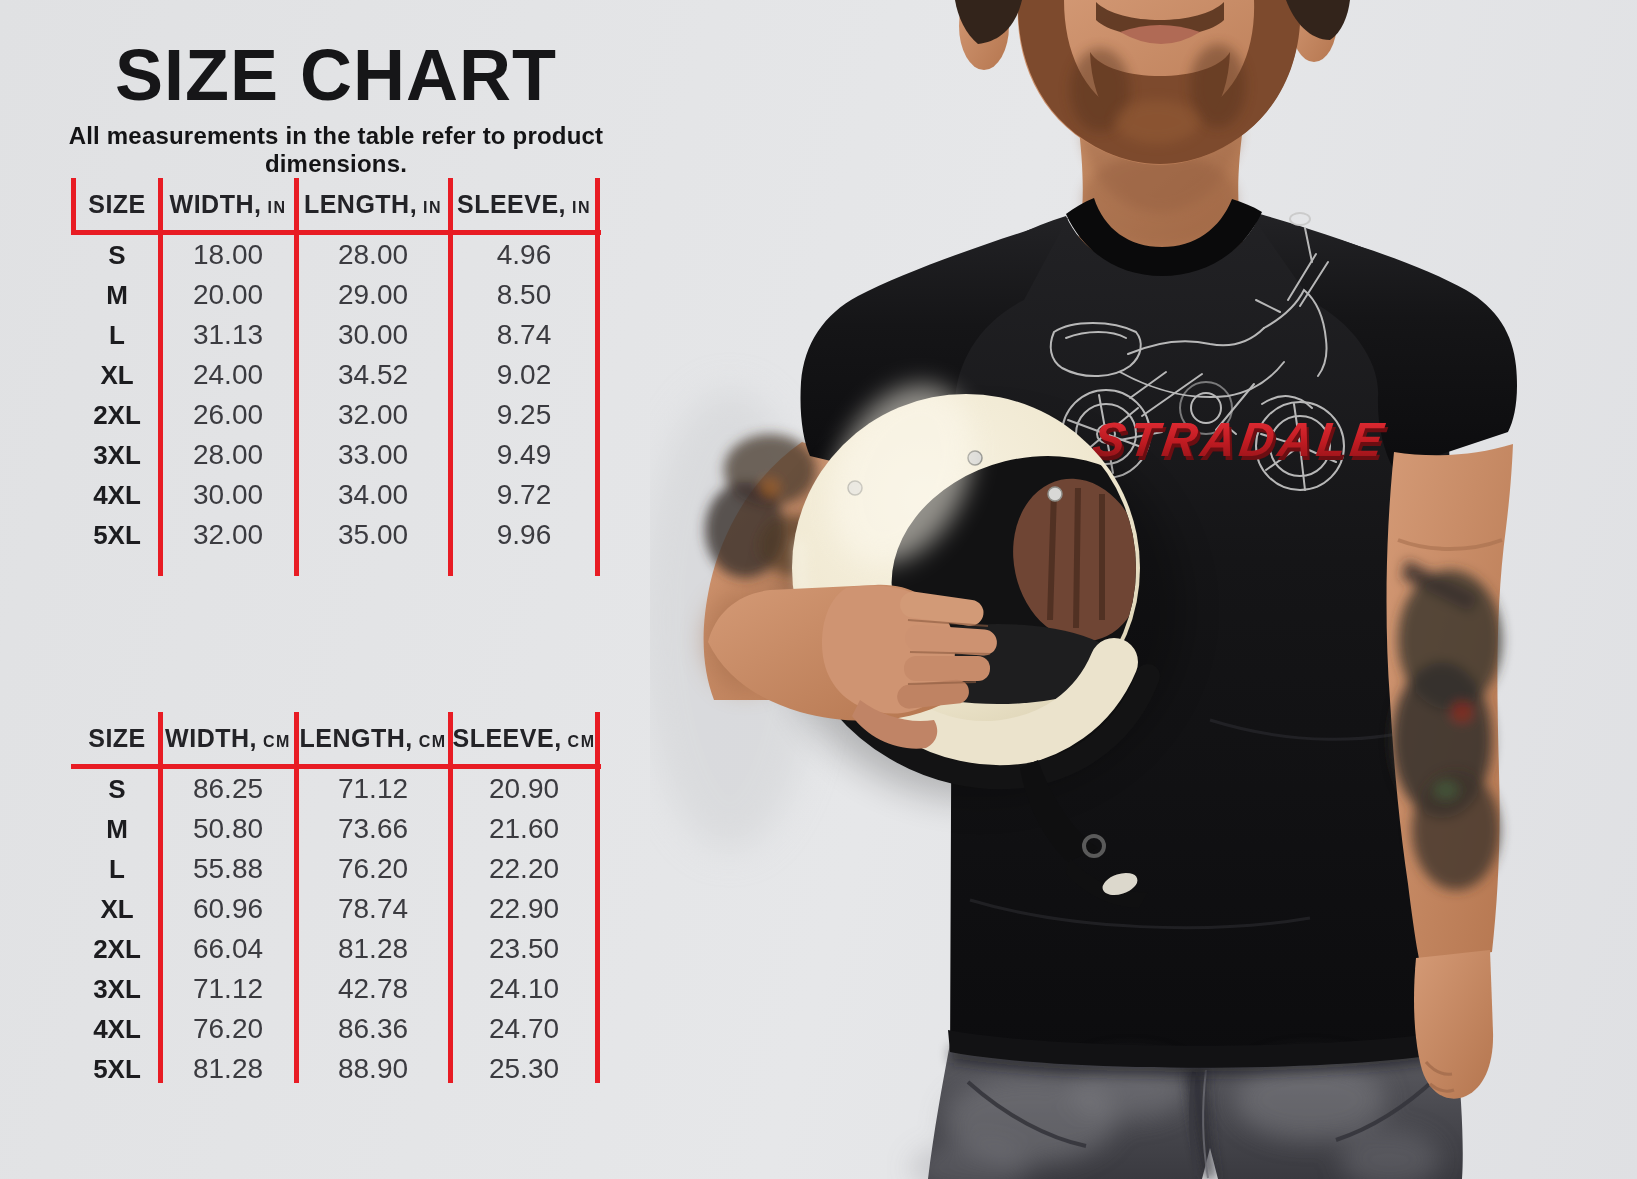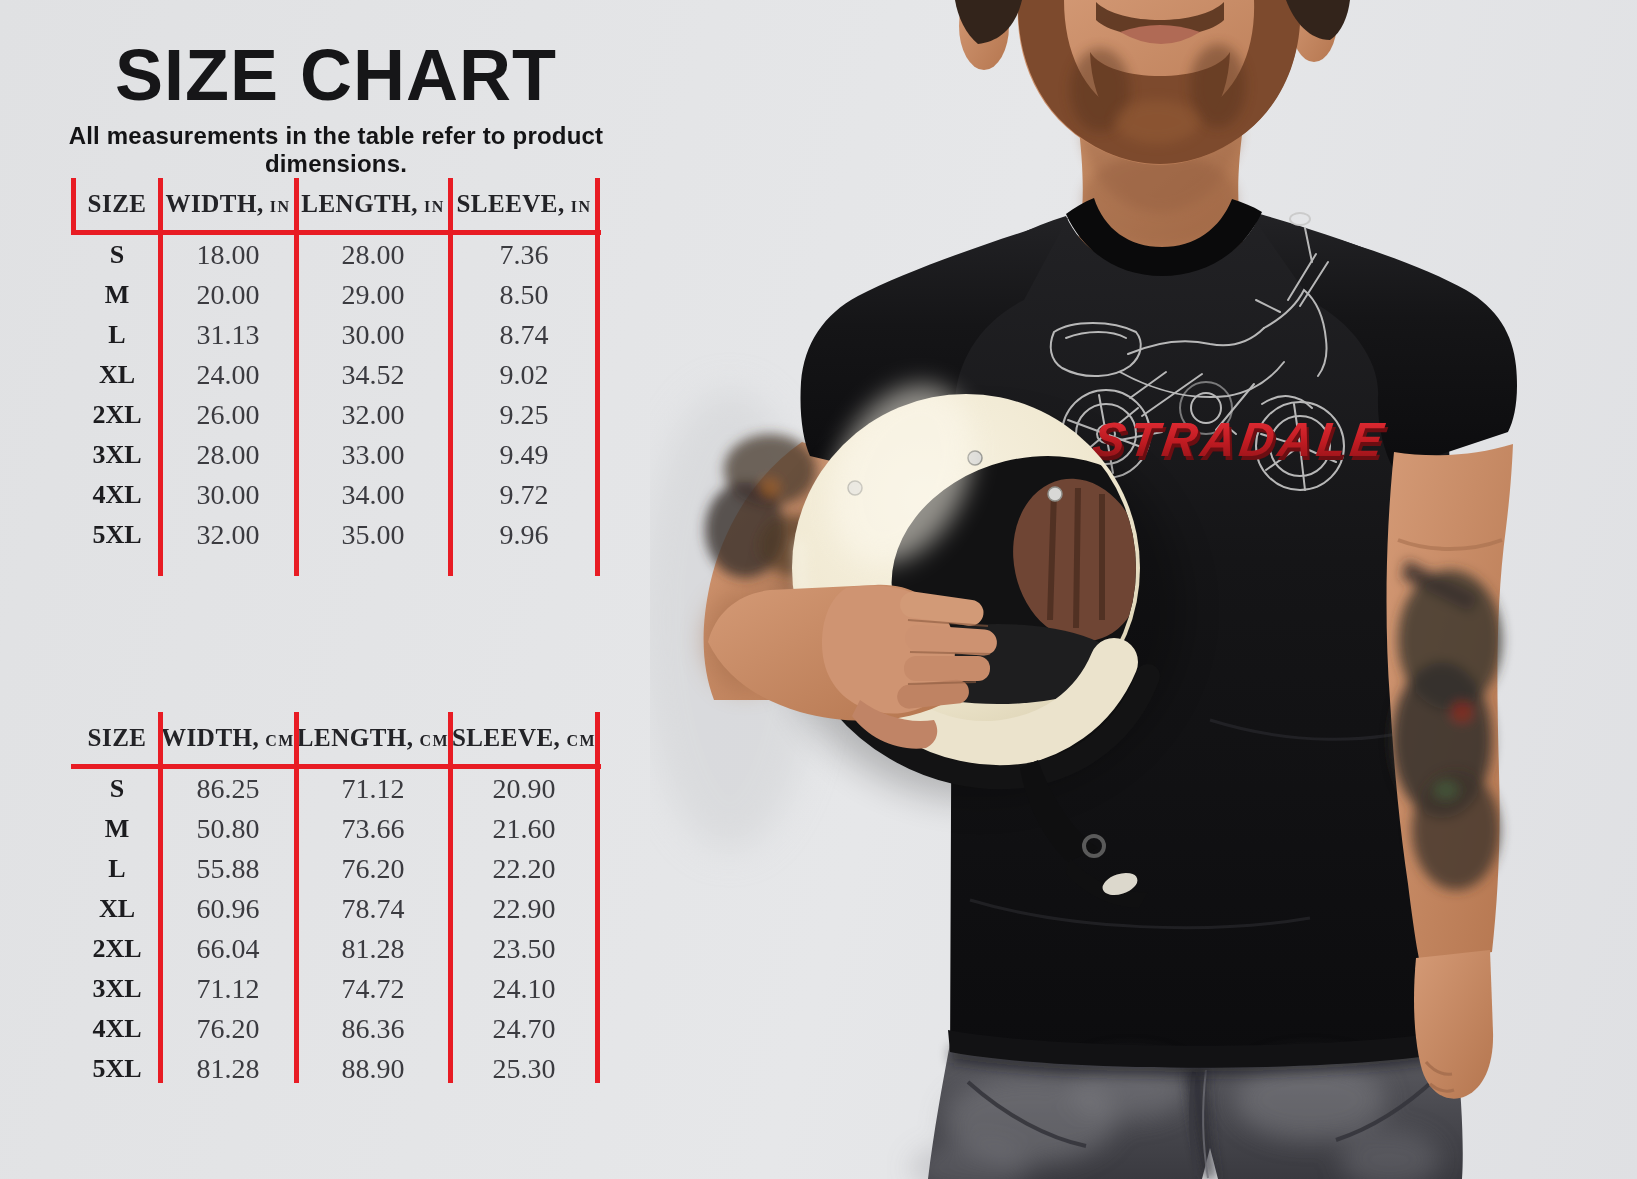--- a/index.html
+++ b/index.html
@@ -9,21 +9,21 @@
     font-family:"Liberation Sans",sans-serif;
     padding-left:12px;
   }
   .head{position:absolute;left:0;top:38px;width:672px;text-align:center;}
   .head h1{margin:0;font-size:72px;line-height:1.05;font-weight:800;letter-spacing:1px;color:#161618;}
   .head p{margin:8px 0 0;font-size:24px;font-weight:700;color:#141416;letter-spacing:.2px;}
 
   .twrap{position:absolute;left:74px;width:524px;}
   #t1{top:178px;height:398px;}
   #t2{top:712px;height:371px;}
-  .thead,.trow{display:grid;grid-template-columns:86px 136px 154px 148px;align-items:center;font-family:Liberation Serif, serif;}
+  .thead,.trow{display:grid;grid-template-columns:86px 136px 154px 148px;align-items:center;}
   .thead{height:52px;}
   .th{text-align:center;font-size:25px;font-weight:700;color:#232327;letter-spacing:.5px;white-space:nowrap;}
   .th .unit{font-size:16px;letter-spacing:1.5px;margin-left:6px;font-weight:700;margin-top:17px;}
   .tbody{position:absolute;top:57px;left:0;right:0;}
   .trow{height:40px;}
   .td{text-align:center;font-size:28px;color:#3b3b40;}
   .td.size{font-weight:700;font-size:26px;color:#1c1c1f;}
   .vl{position:absolute;width:5px;top:0;}
   .hrule{position:absolute;left:-3px;width:530px;top:52px;height:5px;}
   #t1 .vl{height:398px;}
@@ -49,21 +49,21 @@
       <div class="th"><span>WIDTH,</span><span class="unit">IN</span></div>
       <div class="th"><span>LENGTH,</span><span class="unit">IN</span></div>
       <div class="th"><span>SLEEVE,</span><span class="unit">IN</span></div>
     </div>
     <div class="tbody">
 
     <div class="trow">
           <div class="td size">S</div>
           <div class="td">18.00</div>
           <div class="td">28.00</div>
-          <div class="td">7.36</div>
+          <div class="td">4.96</div>
         </div>
         <div class="trow">
           <div class="td size">M</div>
           <div class="td">20.00</div>
           <div class="td">29.00</div>
           <div class="td">8.50</div>
         </div>
         <div class="trow">
           <div class="td size">L</div>
           <div class="td">31.13</div>
@@ -144,21 +144,21 @@
         </div>
         <div class="trow">
           <div class="td size">2XL</div>
           <div class="td">66.04</div>
           <div class="td">81.28</div>
           <div class="td">23.50</div>
         </div>
         <div class="trow">
           <div class="td size">3XL</div>
           <div class="td">71.12</div>
-          <div class="td">74.72</div>
+          <div class="td">42.78</div>
           <div class="td">24.10</div>
         </div>
         <div class="trow">
           <div class="td size">4XL</div>
           <div class="td">76.20</div>
           <div class="td">86.36</div>
           <div class="td">24.70</div>
         </div>
         <div class="trow">
           <div class="td size">5XL</div>

